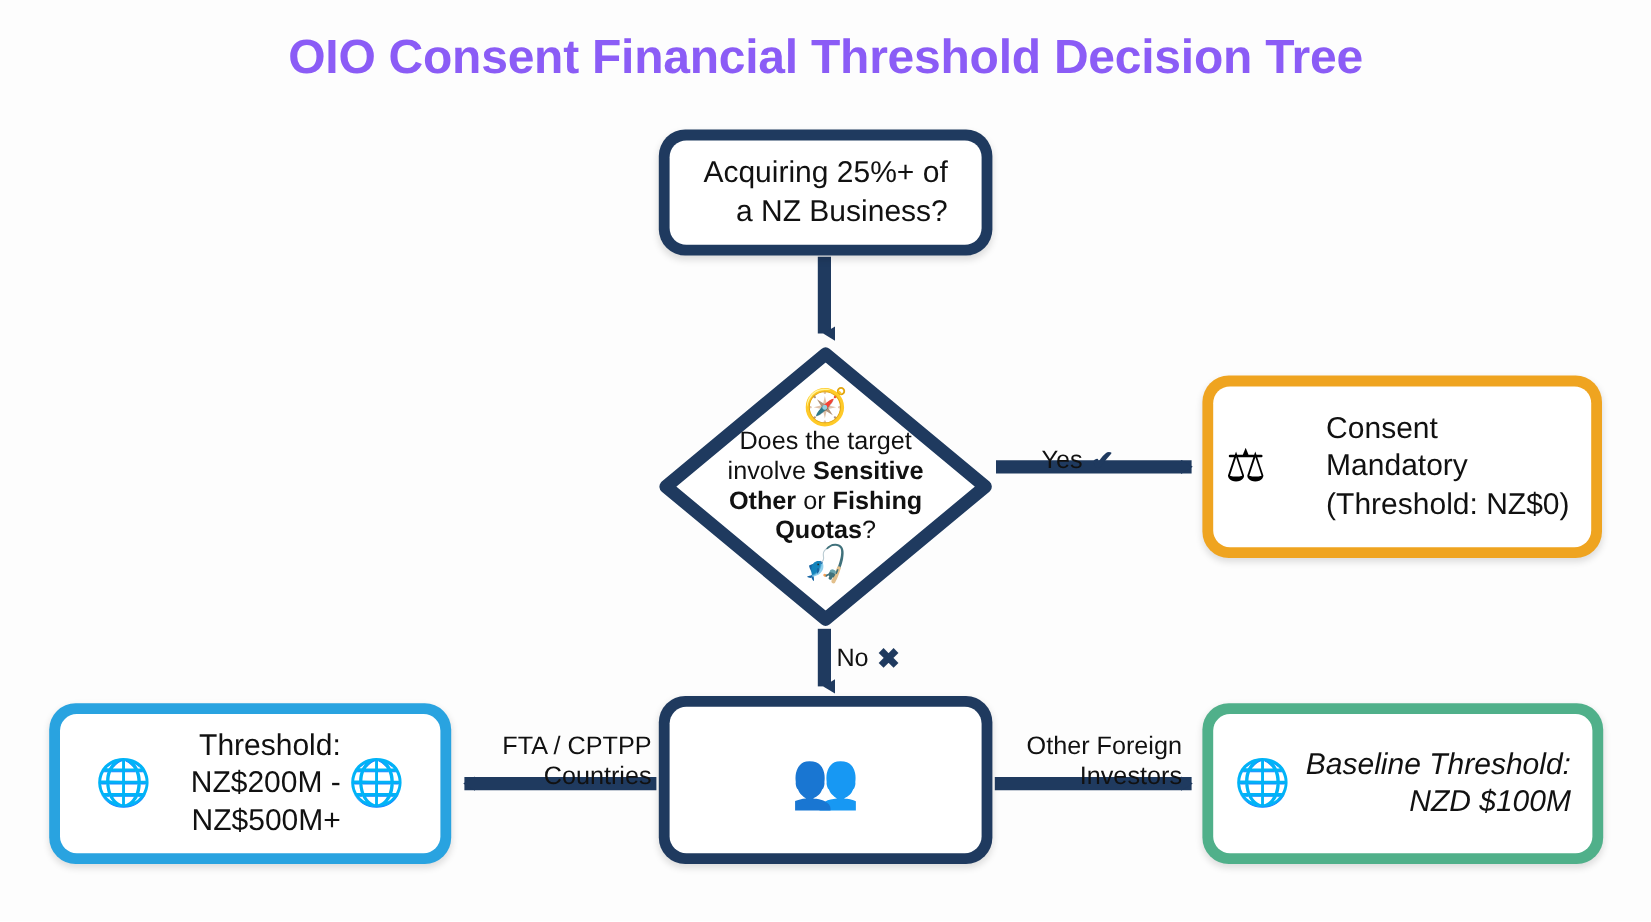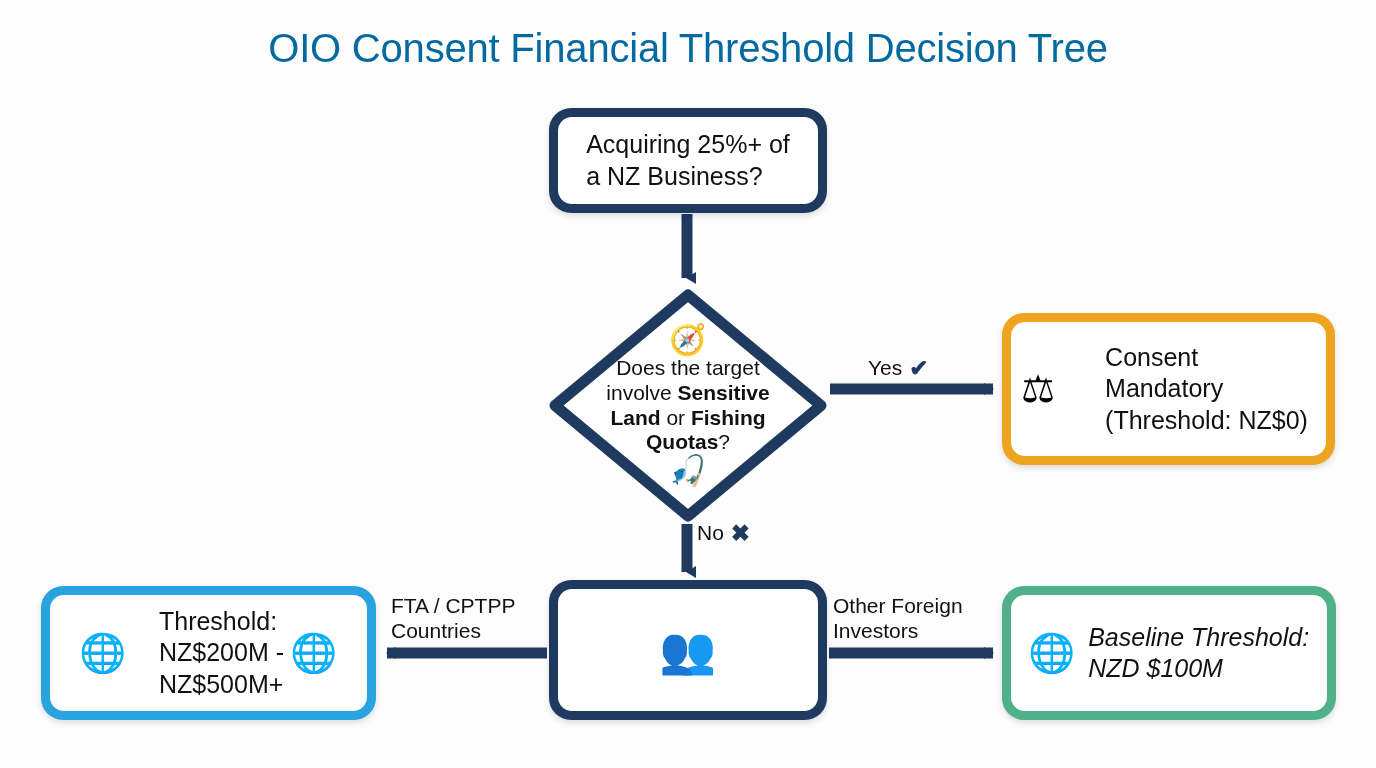--- a/index.html
+++ b/index.html
@@ -20,22 +20,22 @@
   }
 
   
   .title {
     position: absolute;
     top: 26px;
     left: 0;
     width: 1376px;
     text-align: center;
     font-size: 40px;
-    font-weight: normal;
-    color: #0369a1;
+    font-weight: bold;
+    color: #8b5cf6;
     letter-spacing: -0.2px;
   }
 
   
   .node {
     position: absolute;
     box-sizing: border-box;
     border-radius: 22px;
     padding: 9px;
     display: flex;
@@ -52,21 +52,21 @@
     display: flex;
     align-items: center;
     justify-content: center;
     gap: 12px;
     padding: 4px 10px;
   }
   .node .label {
     font-size: 25px;
     line-height: 1.26;
     color: #111111;
-    text-align: left;
+    text-align: right;
     white-space: pre-line;
   }
   .emoji {
     font-size: 38px;
     line-height: 1;
     flex: 0 0 auto;
     user-select: none;
   }
 
   
@@ -141,21 +141,22 @@
     pointer-events: none;
   }
 
   
   .edge-label {
     position: absolute;
     font-size: 21px;
     color: #111111;
     line-height: 1.18;
     white-space: pre-line;
-    text-align: left;
+    text-align: right;
+    margin-top: 16px;
   }
   #edge-yes { left: 868px; top: 355px; display: flex; align-items: center; gap: 7px; }
   #edge-no  { left: 697px; top: 520px; display: flex; align-items: center; gap: 7px; }
   .mark { color: #1f3a5f; font-size: 23px; font-weight: bold; }
 
   #edge-fta-label   { left: 391px; top: 594px; width: 152px; }
   #edge-other-label { left: 833px; top: 594px; width: 152px; }
 </style>
 </head>
 <body>
@@ -197,21 +198,21 @@
 
   <div id="node-decision">
     <svg class="diamond-shape" viewBox="0 0 280 235" xmlns="http://www.w3.org/2000/svg">
       <polygon points="140,7 273,117.5 140,228 7,117.5" fill="#ffffff" stroke="#1f3a5f" stroke-width="11" stroke-linejoin="round"></polygon>
     </svg>
     <div class="diamond-content">
       <span class="emoji">🧭</span>
       <div class="label">
         <span>Does the target</span><br>
         <span>involve </span><b>Sensitive</b><br>
-        <b>Land</b><span> or </span><b>Fishing</b><br>
+        <b>Other</b><span> or </span><b>Fishing</b><br>
         <b>Quotas</b><span>?</span>
       </div>
       <span class="emoji">🎣</span>
     </div>
   </div>
 
   <div class="node" id="node-consent">
     <div class="inner">
       <span class="emoji">⚖</span>
       <div class="label">Consent Mandatory

